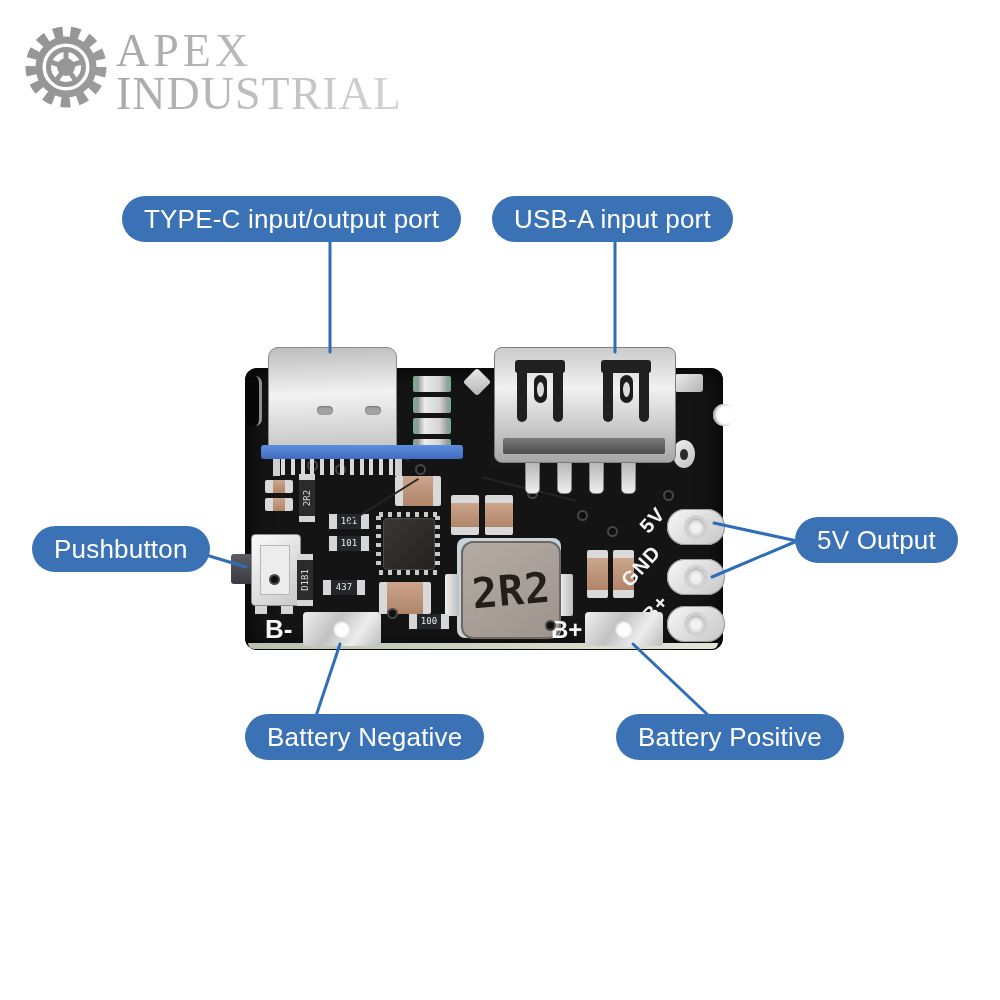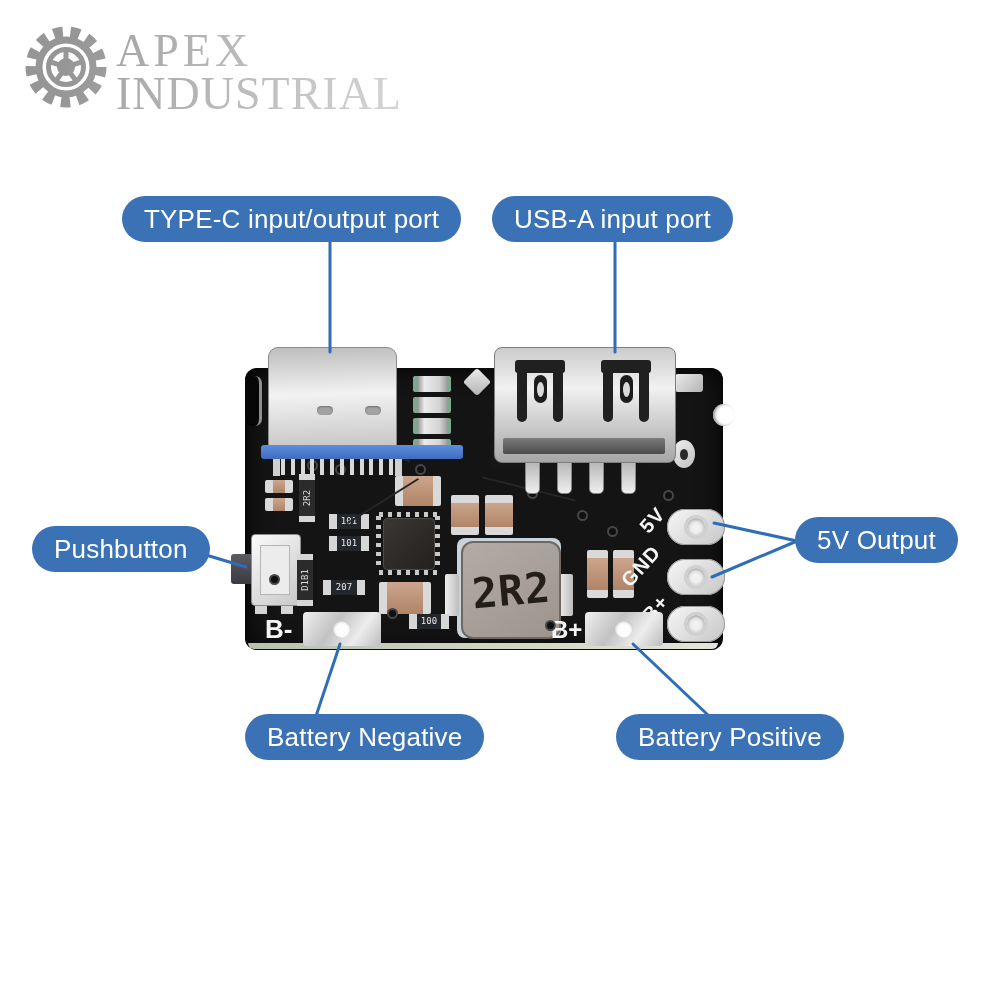--- a/index.html
+++ b/index.html
@@ -269,21 +269,21 @@
   <div class="abs res-h" style="left:84px;top:168px;width:40px;">
     <i></i>
       <span>101</span>
       <i></i>
   </div>
   <div class="abs res-v" style="left:52px;top:186px;height:40px;">
     <span>D1B1</span>
   </div>
   <div class="abs res-h" style="left:78px;top:212px;width:42px;">
     <i></i>
-      <span>207</span>
+      <span>437</span>
       <i></i>
   </div>
   <div class="abs res-h" style="left:164px;top:246px;width:40px;">
     <i></i>
       <span>100</span>
       <i></i>
   </div>
 
   <div class="abs cap h" style="left:20px;top:112px;width:12px;height:13px;"></div>
   <div class="abs cap h" style="left:20px;top:130px;width:12px;height:13px;"></div>

